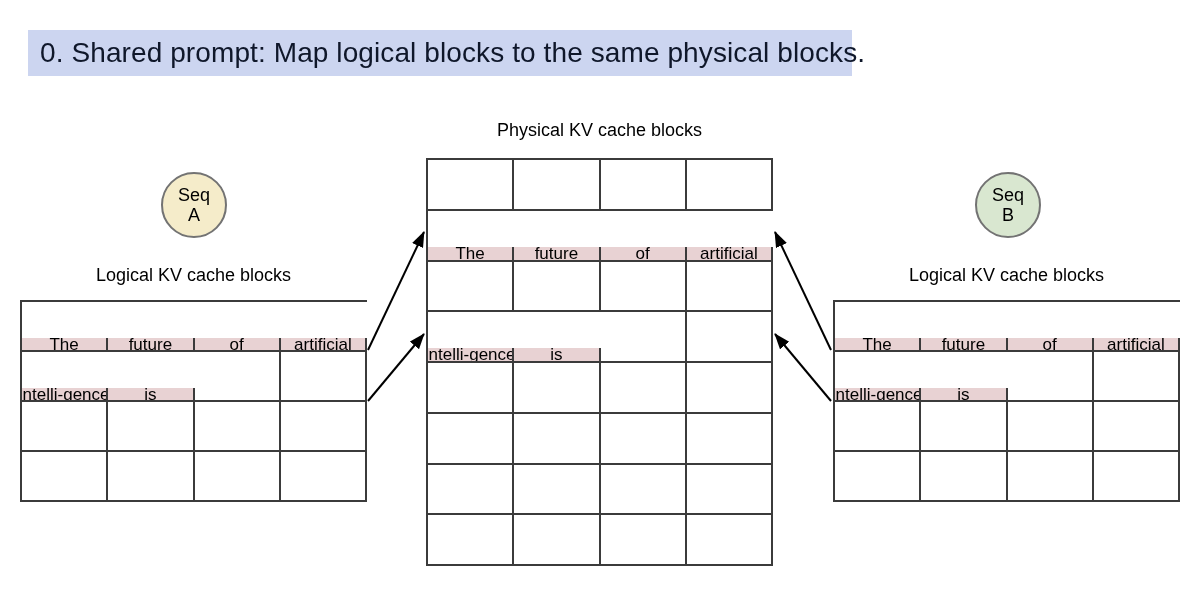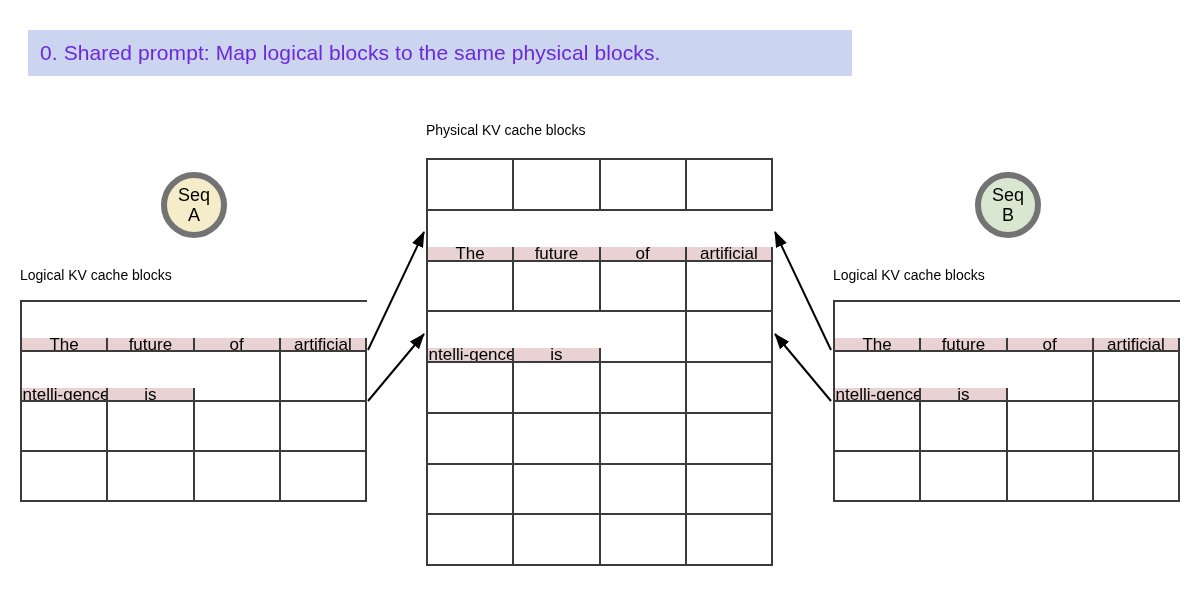--- a/index.html
+++ b/index.html
@@ -24,46 +24,47 @@
     top: 30px;
     width: 824px;
     height: 46px;
     background: #ccd5f0;
     display: flex;
     align-items: center;
     box-sizing: border-box;
     padding-left: 12px;
   }
   #title-banner .title-text {
-    font-size: 21px;
+    font-size: 28px;
     line-height: 24px;
     letter-spacing: 0.1px;
-    color: #6d28d9;
+    color: #0f172a;
     white-space: nowrap;
   }
 
   
   .caption {
     position: absolute;
-    font-size: 14px;
+    font-size: 18px;
     line-height: 22px;
     color: #000;
     white-space: nowrap;
+    text-align: center;
   }
   #physical-caption { left: 426px; top: 119px; width: 347px; }
   #left-caption     { left: 20px;  top: 264px; width: 347px; }
   #right-caption    { left: 833px; top: 264px; width: 347px; }
 
   
   .seq-circle {
     position: absolute;
     width: 66px;
     height: 66px;
     border-radius: 50%;
-    border: 6px solid #737373;
+    border: 2px solid #737373;
     box-sizing: border-box;
     display: flex;
     flex-direction: column;
     align-items: center;
     justify-content: center;
     font-size: 18px;
     line-height: 20px;
   }
   #seq-a-circle {
     left: 161px;

